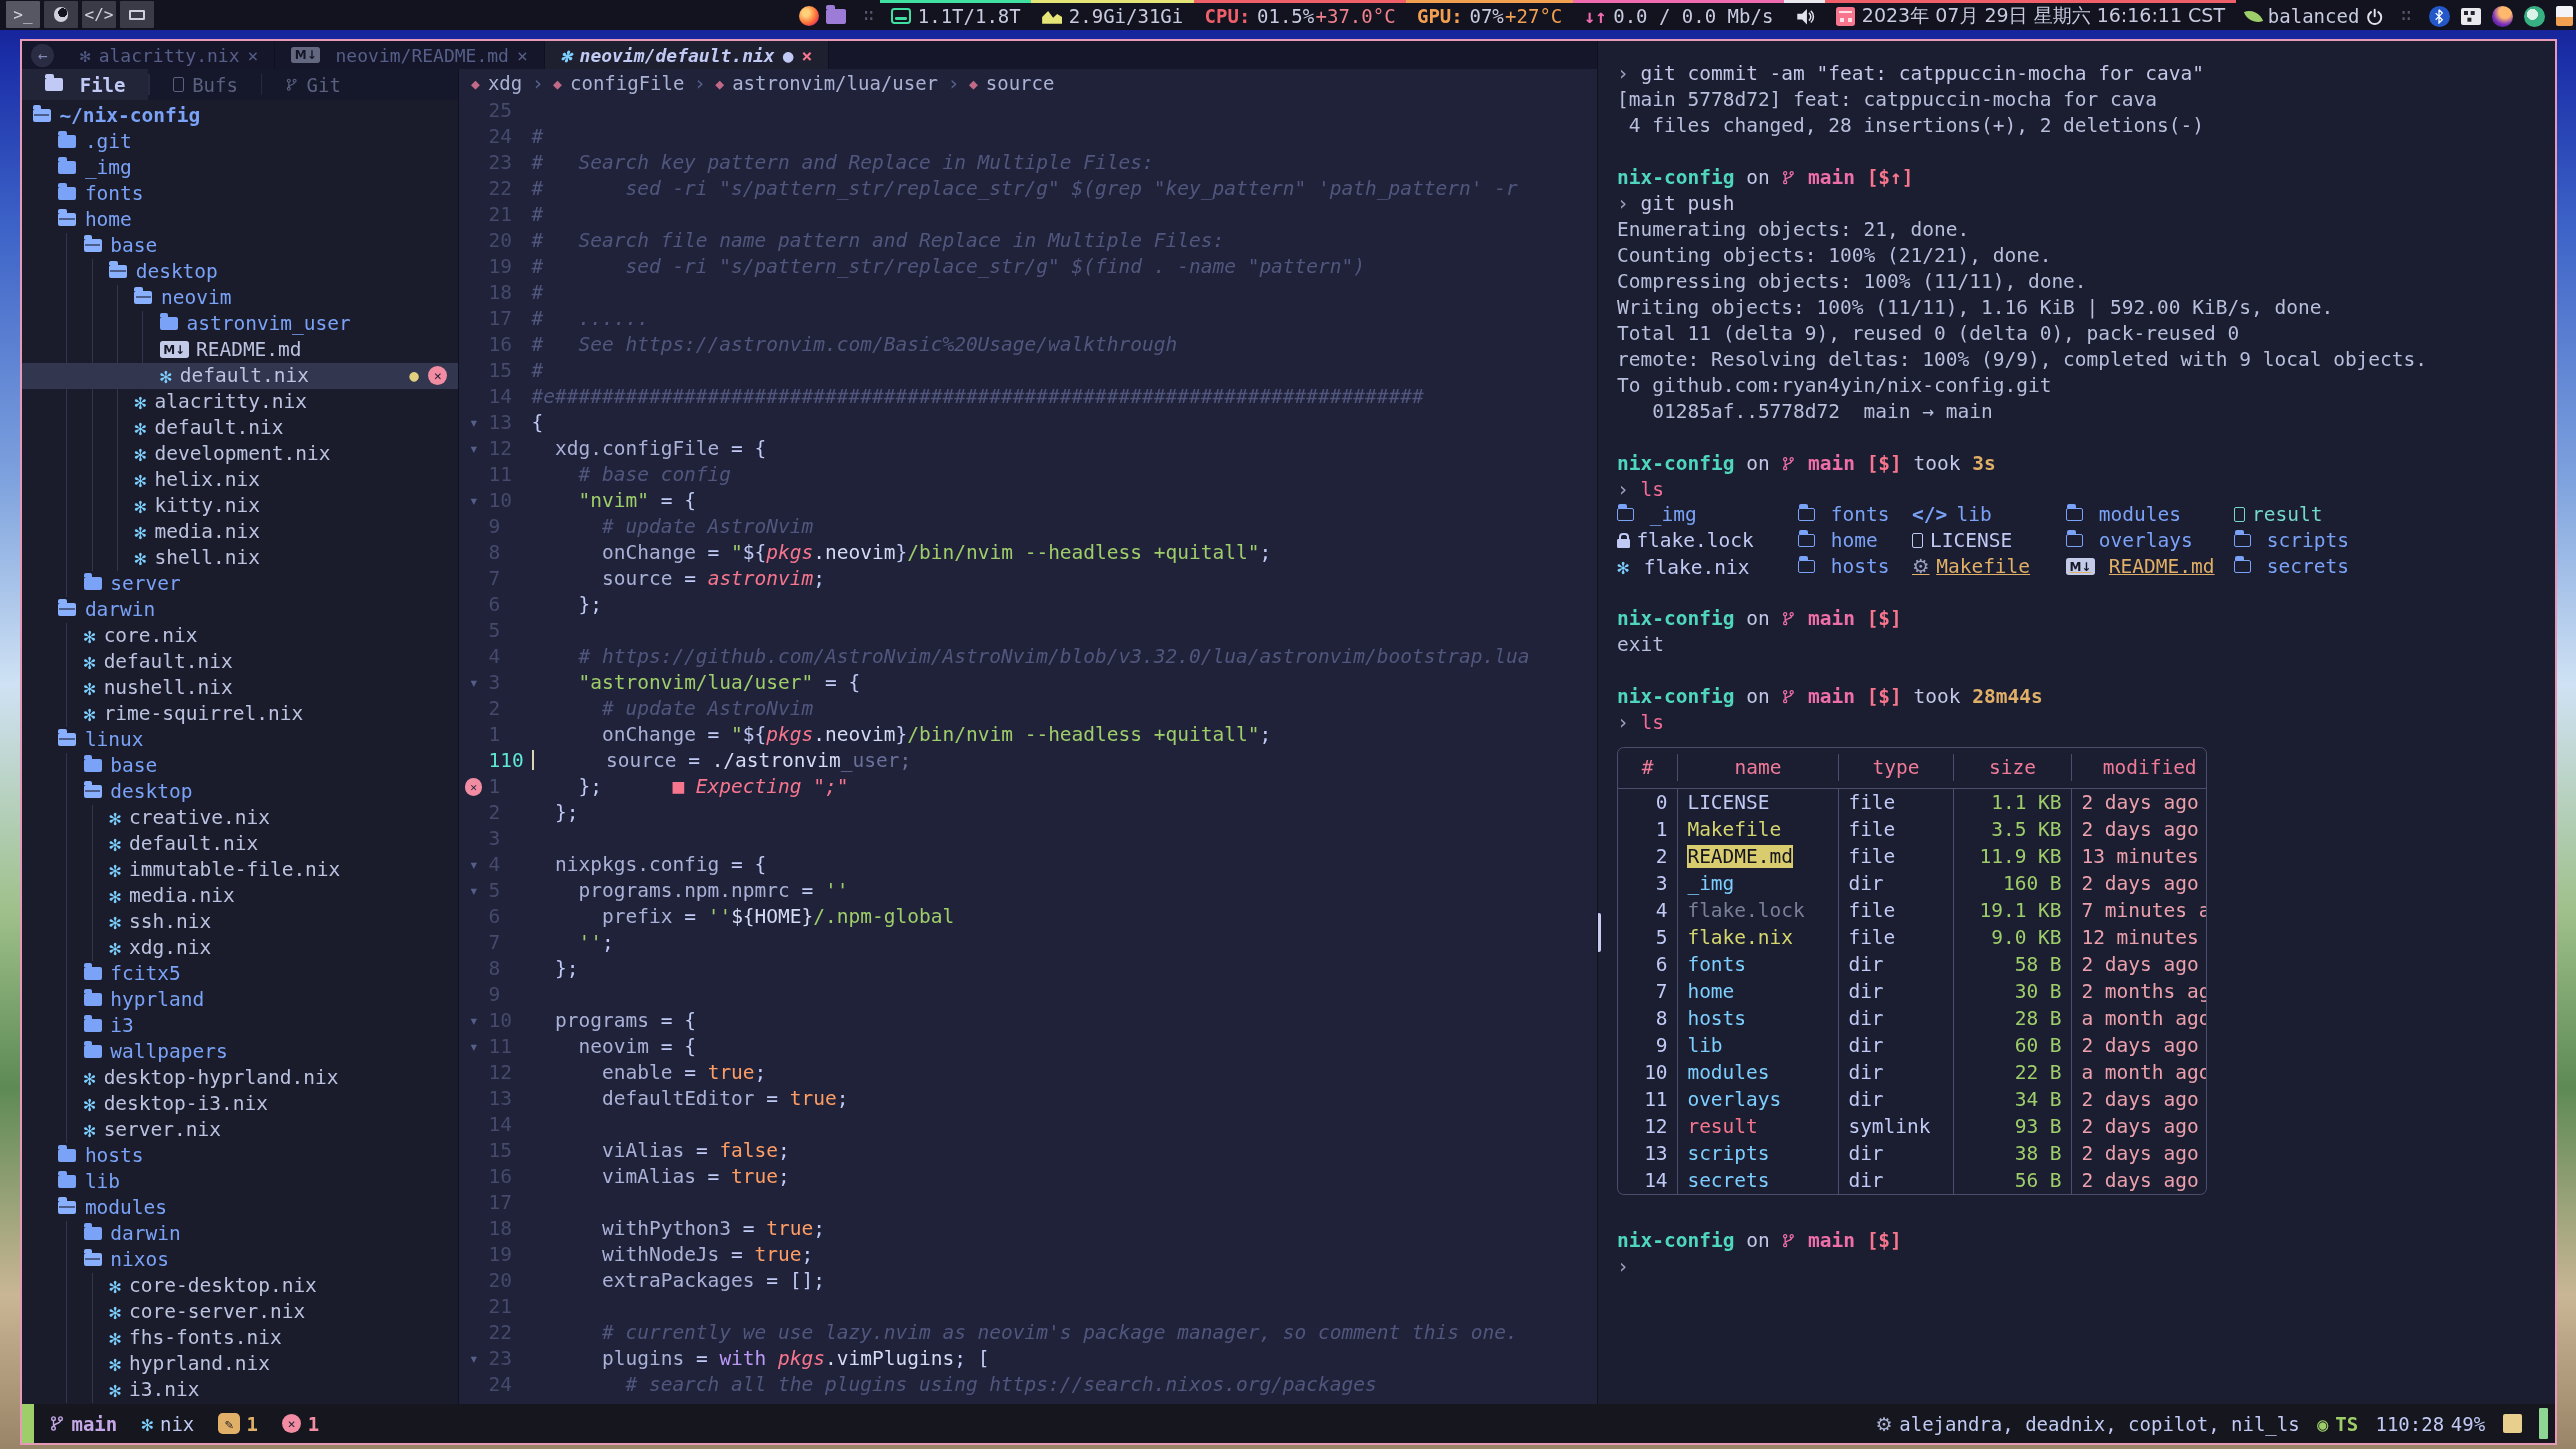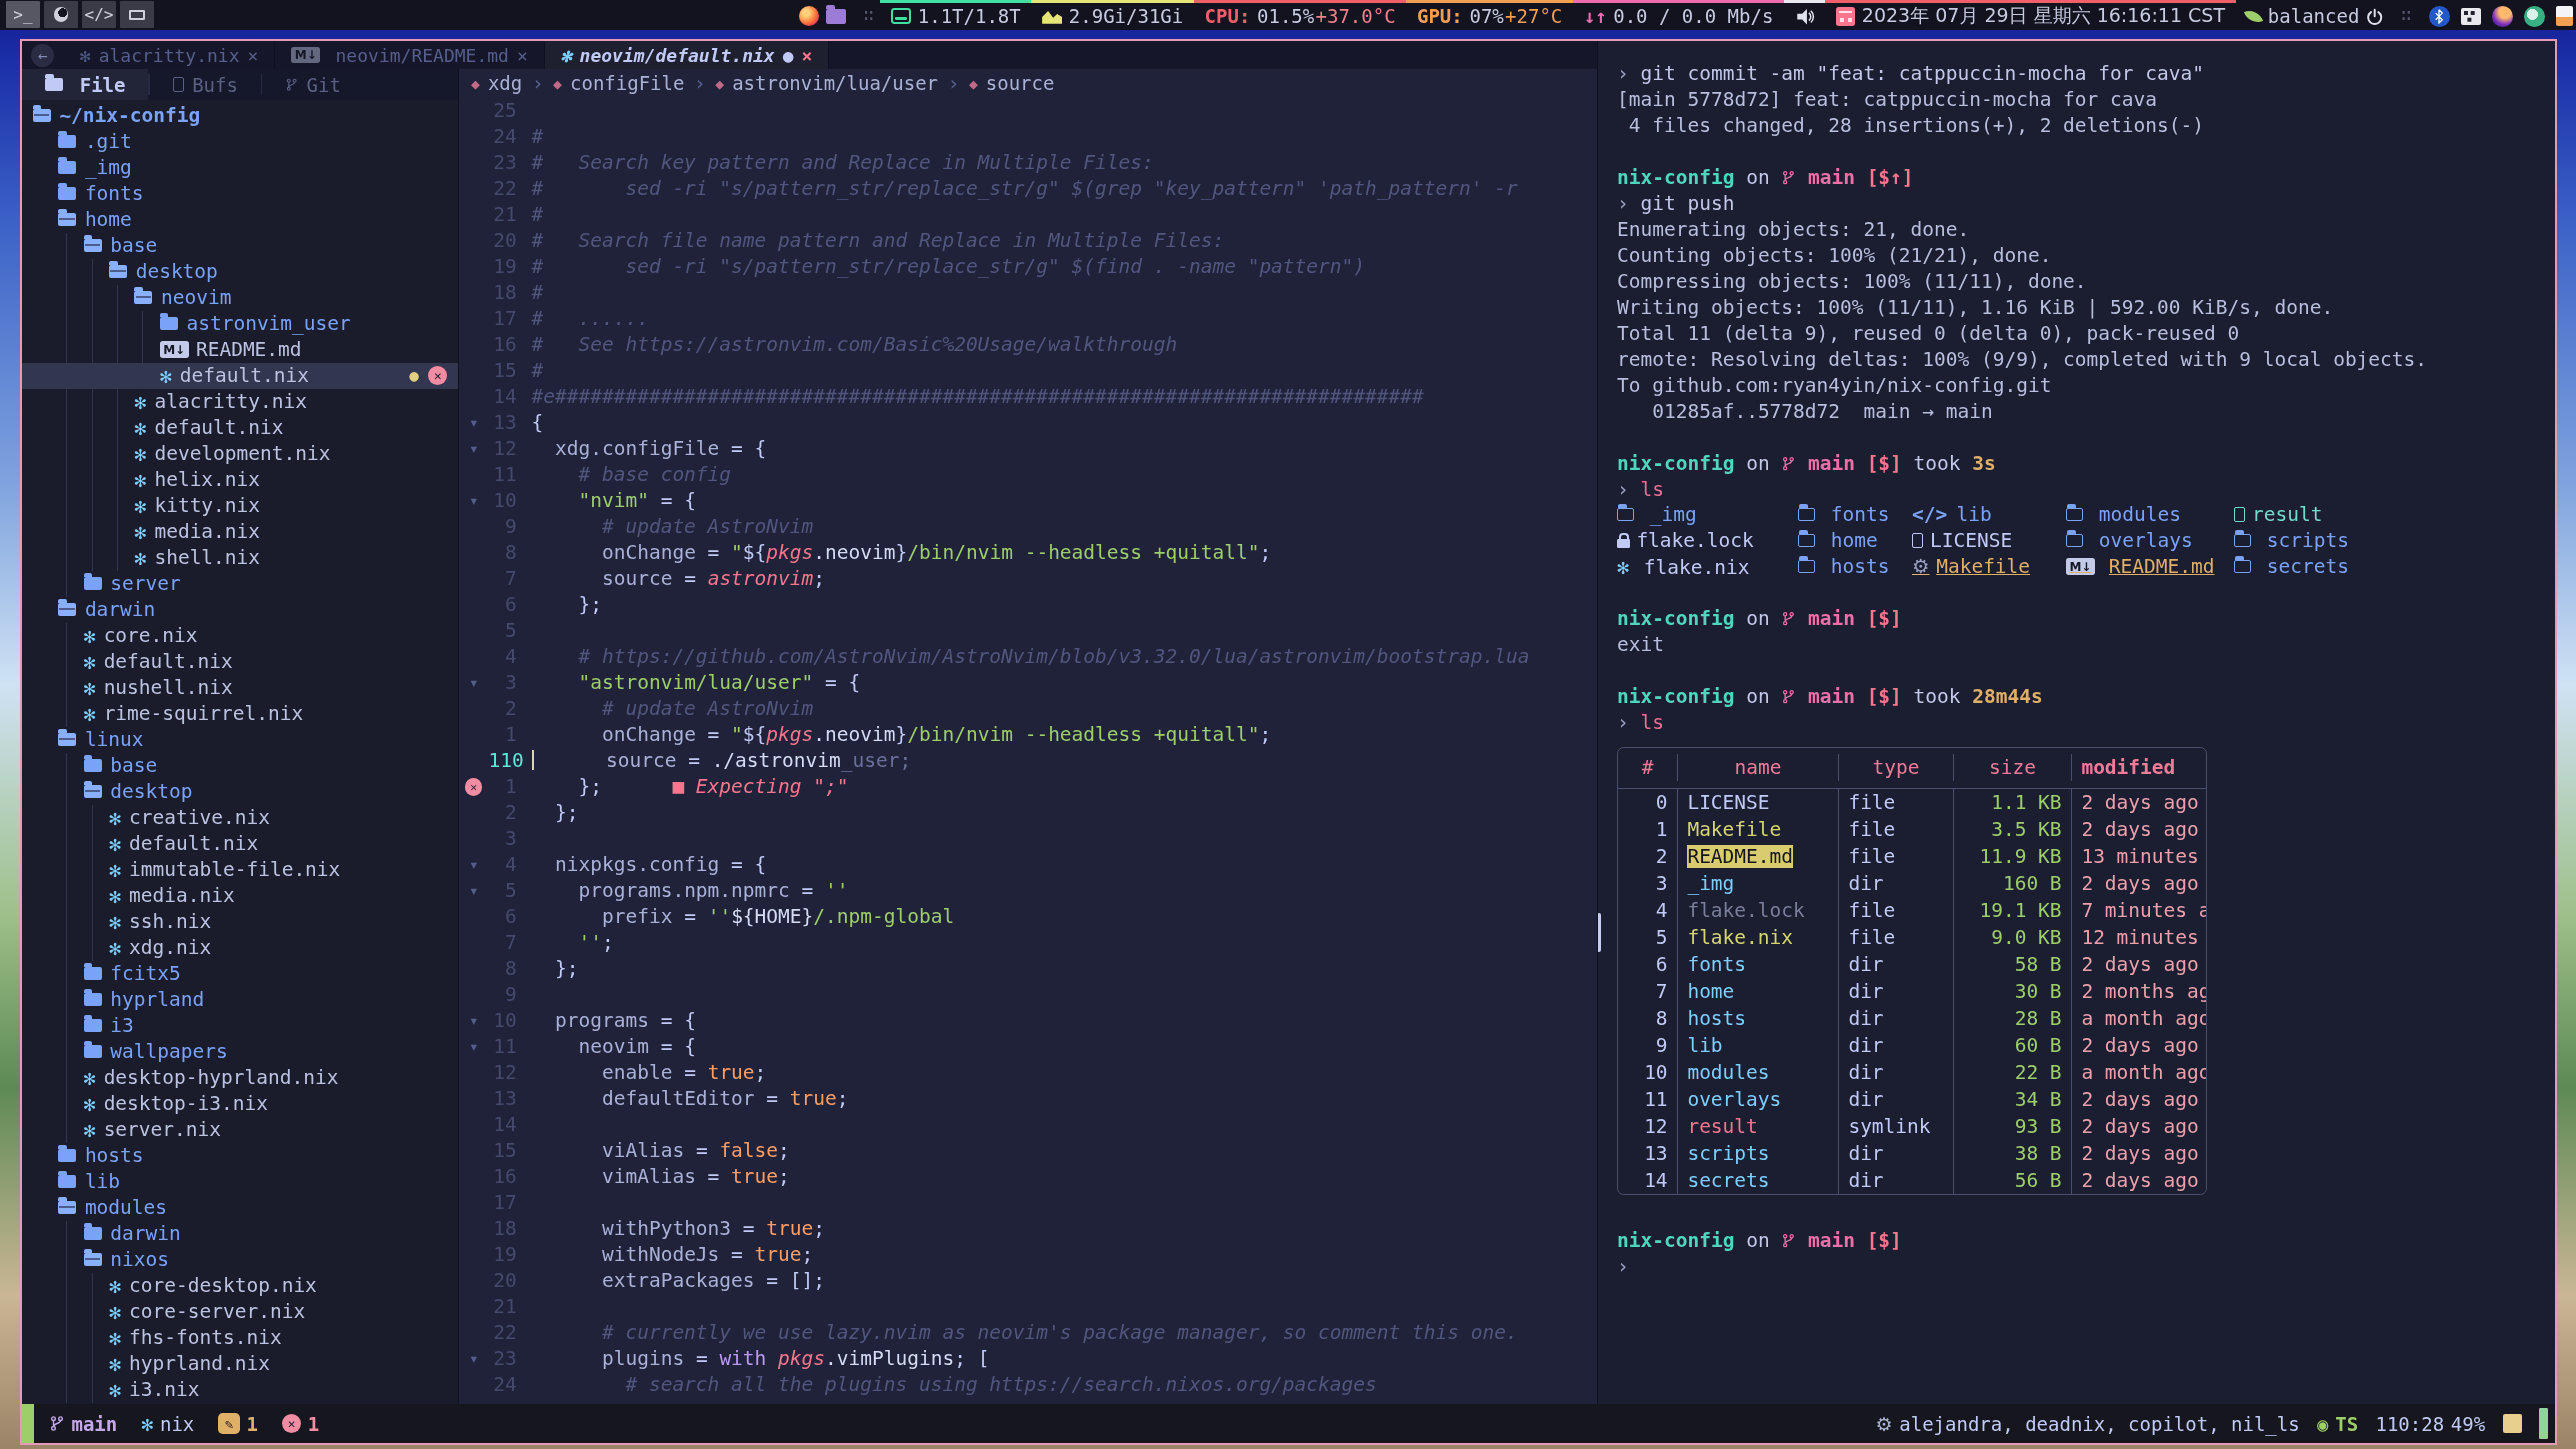--- a/index.html
+++ b/index.html
@@ -76,21 +76,21 @@
   .ft-row .badge-x{margin-right:10.7px}
   
   .editor{flex:1;display:flex;flex-direction:column;background:#20223a;min-width:0}
   .winbar{height:28px;display:flex;align-items:center;gap:9.4px;font-size:19px;color:#aab2d4;padding-left:12px;flex:0 0 auto}
   .crumb{display:flex;align-items:center;gap:8px}
   .crumb-ic{color:#c06a88;font-size:14.8px}
   .crumb-sep{color:#565f89;font-size:20px}
   .code{flex:1;overflow:hidden;font-size:19.5px}
   .code-row{height:26px;display:flex;align-items:center;white-space:pre;overflow:hidden}
   .g-fold{width:29.5px;flex:0 0 auto;text-align:center;color:#565f89;font-size:16px}
-  .g-num{width:43px;flex:0 0 auto;text-align:right;color:#454a6b;padding-right:14.8px}
+  .g-num{width:43px;flex:0 0 auto;text-align:left;color:#454a6b;padding-right:14.8px}
   .g-num.cur{color:#5eead4;font-weight:normal}
   .cursorbar{display:inline-block;width:2.7px;height:20px;background:#d8d5b0;margin-right:1.3px}
   .tk-cm{color:#51567d;font-style:italic}
   .tk-id{color:#a9b1d6}
   .tk-st{color:#9ece6a}
   .tk-pu{color:#c0caf5}
   .tk-pk{color:#f7768e;font-style:italic}
   .tk-wh{color:#d5dbf5}
   .tk-bo{color:#ff9e64}
   .tk-kw{color:#bb9af7}
@@ -795,21 +795,21 @@
               <circle cx="11.5" cy="3.2" r="1.7" stroke="#ee6ea8" stroke-width="1.4" fill="none"></circle>
               <path d="M4.5 5v6 M11.5 5c0 3.5-7 2.5-7 6" stroke="#ee6ea8" stroke-width="1.4" fill="none"></path>
             </svg></span><span class="t-pink"> main </span><span class="t-red">[$]</span><span class="t-fg"> took </span><span class="t-yellow">28m44s</span></div>
         <div class="t-row"><span class="t-prompt-arrow">› </span><span class="t-cmd pink">ls</span></div>
         <div class="nu-table">
           <div class="nu-tr head">
             <span class="nu-td c-num" style="color: rgb(239, 123, 153); text-align: center;">#</span>
             <span class="nu-td c-name" style="color: rgb(239, 123, 153); text-align: center;">name</span>
             <span class="nu-td c-type" style="color: rgb(239, 123, 153); text-align: center;">type</span>
             <span class="nu-td c-size" style="color: rgb(239, 123, 153); text-align: center;">size</span>
-            <span class="nu-td c-mod" style="color: rgb(239, 123, 153); text-align: left; font-weight: bold;">modified</span>
+            <span class="nu-td c-mod" style="color: rgb(239, 123, 153); text-align: right;">modified</span>
           </div>
           <div class="nu-tr">
             <span class="nu-td c-num">0</span>
             <span class="nu-td c-name"><span class="nm-wht">LICENSE</span></span>
             <span class="nu-td c-type">file</span>
             <span class="nu-td c-size">1.1 KB</span>
             <span class="nu-td c-mod">2 days ago</span>
           </div>
           <div class="nu-tr">
             <span class="nu-td c-num">1</span>

